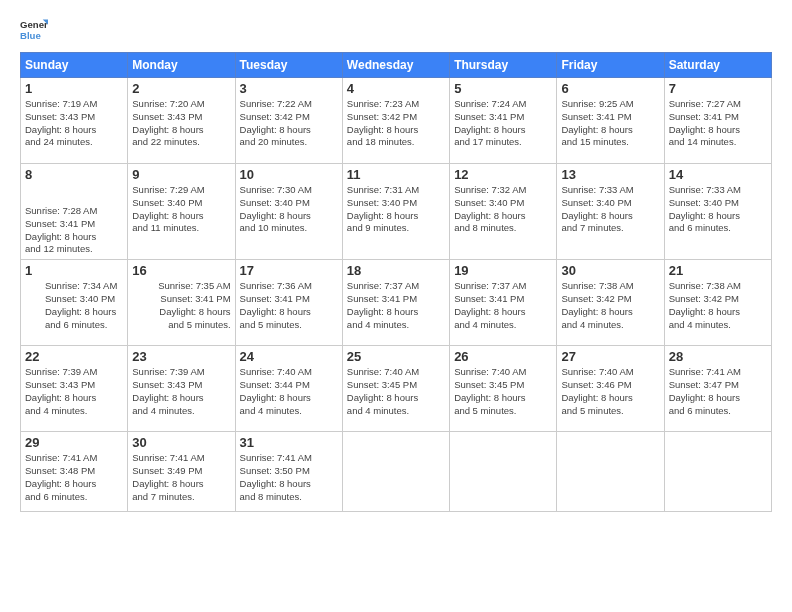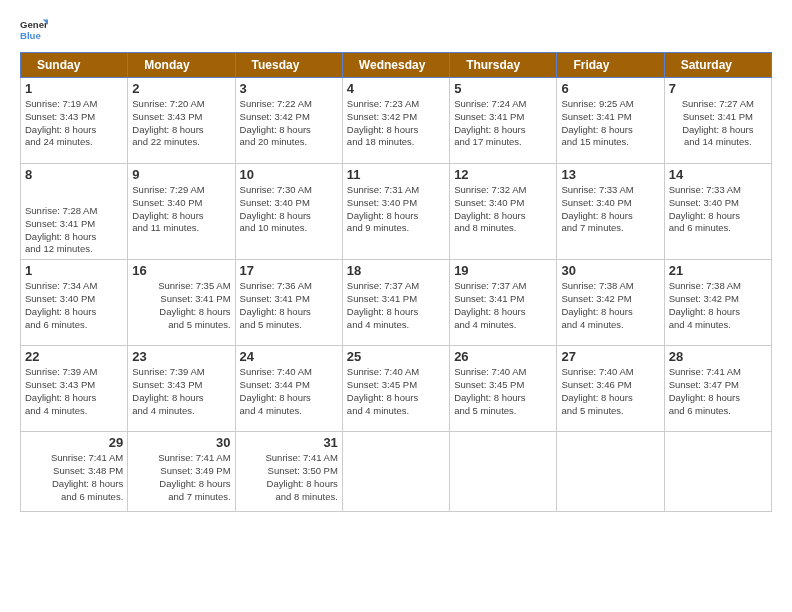--- a/index.html
+++ b/index.html
@@ -43,38 +43,37 @@
     .subtitle {
       font-size: 14px;
       color: #555;
     }
     .calendar {
       width: 100%;
       border-collapse: collapse;
       table-layout: fixed;
     }
     .calendar thead th {
-      background: #a16207;
+      background: #3b82f6;
       color: #fff;
       font-size: 12px;
       font-weight: bold;
-      padding: 5px 16px;
+      padding: 5px 4px;
       text-align: left;
       border: 1px solid #5580cc;
     }
     .calendar tbody td {
       vertical-align: top;
       border: 1px solid #ccc;
       padding: 3px 4px;
       height: 86px;
       background: #fff;
     }
     .calendar tbody tr:last-child td {
       height: 80px;
-      text-align: right;
     }
     .day-number {
       font-size: 13px;
       font-weight: bold;
       color: #333;
       display: block;
       margin-bottom: 2px;
     }
     .day-info {
       font-size: 9.5px;
@@ -154,21 +153,21 @@
           </td>
           <td>
             <span class="day-number">6</span>
             <div class="day-info" style="white-space: pre-line;">Sunrise: 9:25 AM
 Sunset: 3:41 PM
 Daylight: 8 hours
 and 15 minutes.</div>
           </td>
           <td>
             <span class="day-number">7</span>
-            <div class="day-info" style="white-space: pre-line; text-align: center;">Sunrise: 7:27 AM
+            <div class="day-info" style="white-space: pre-line;">Sunrise: 7:27 AM
 Sunset: 3:41 PM
 Daylight: 8 hours
 and 14 minutes.</div>
           </td>
         </tr>
         <tr>
           <td>
             <span class="day-number">8</span>
             <div class="day-info" style="white-space: pre-line; margin-top: 23px;">Sunrise: 7:28 AM
 Sunset: 3:41 PM
@@ -214,21 +213,21 @@
             <span class="day-number">14</span>
             <div class="day-info" style="white-space: pre-line;">Sunrise: 7:33 AM
 Sunset: 3:40 PM
 Daylight: 8 hours
 and 6 minutes.</div>
           </td>
         </tr>
         <tr>
           <td>
             <span class="day-number">1</span>
-            <div class="day-info" style="white-space: pre-line;">Sunrise: 7:34 AM
+            <div class="day-info" style="white-space: pre-line; margin-left: 20px;">Sunrise: 7:34 AM
 Sunset: 3:40 PM
 Daylight: 8 hours
 and 6 minutes.</div>
           </td>
           <td>
             <span class="day-number">16</span>
             <div class="day-info" style="white-space: pre-line; text-align: right;">Sunrise: 7:35 AM
 Sunset: 3:41 PM
 Daylight: 8 hours
 and 5 minutes.</div>

